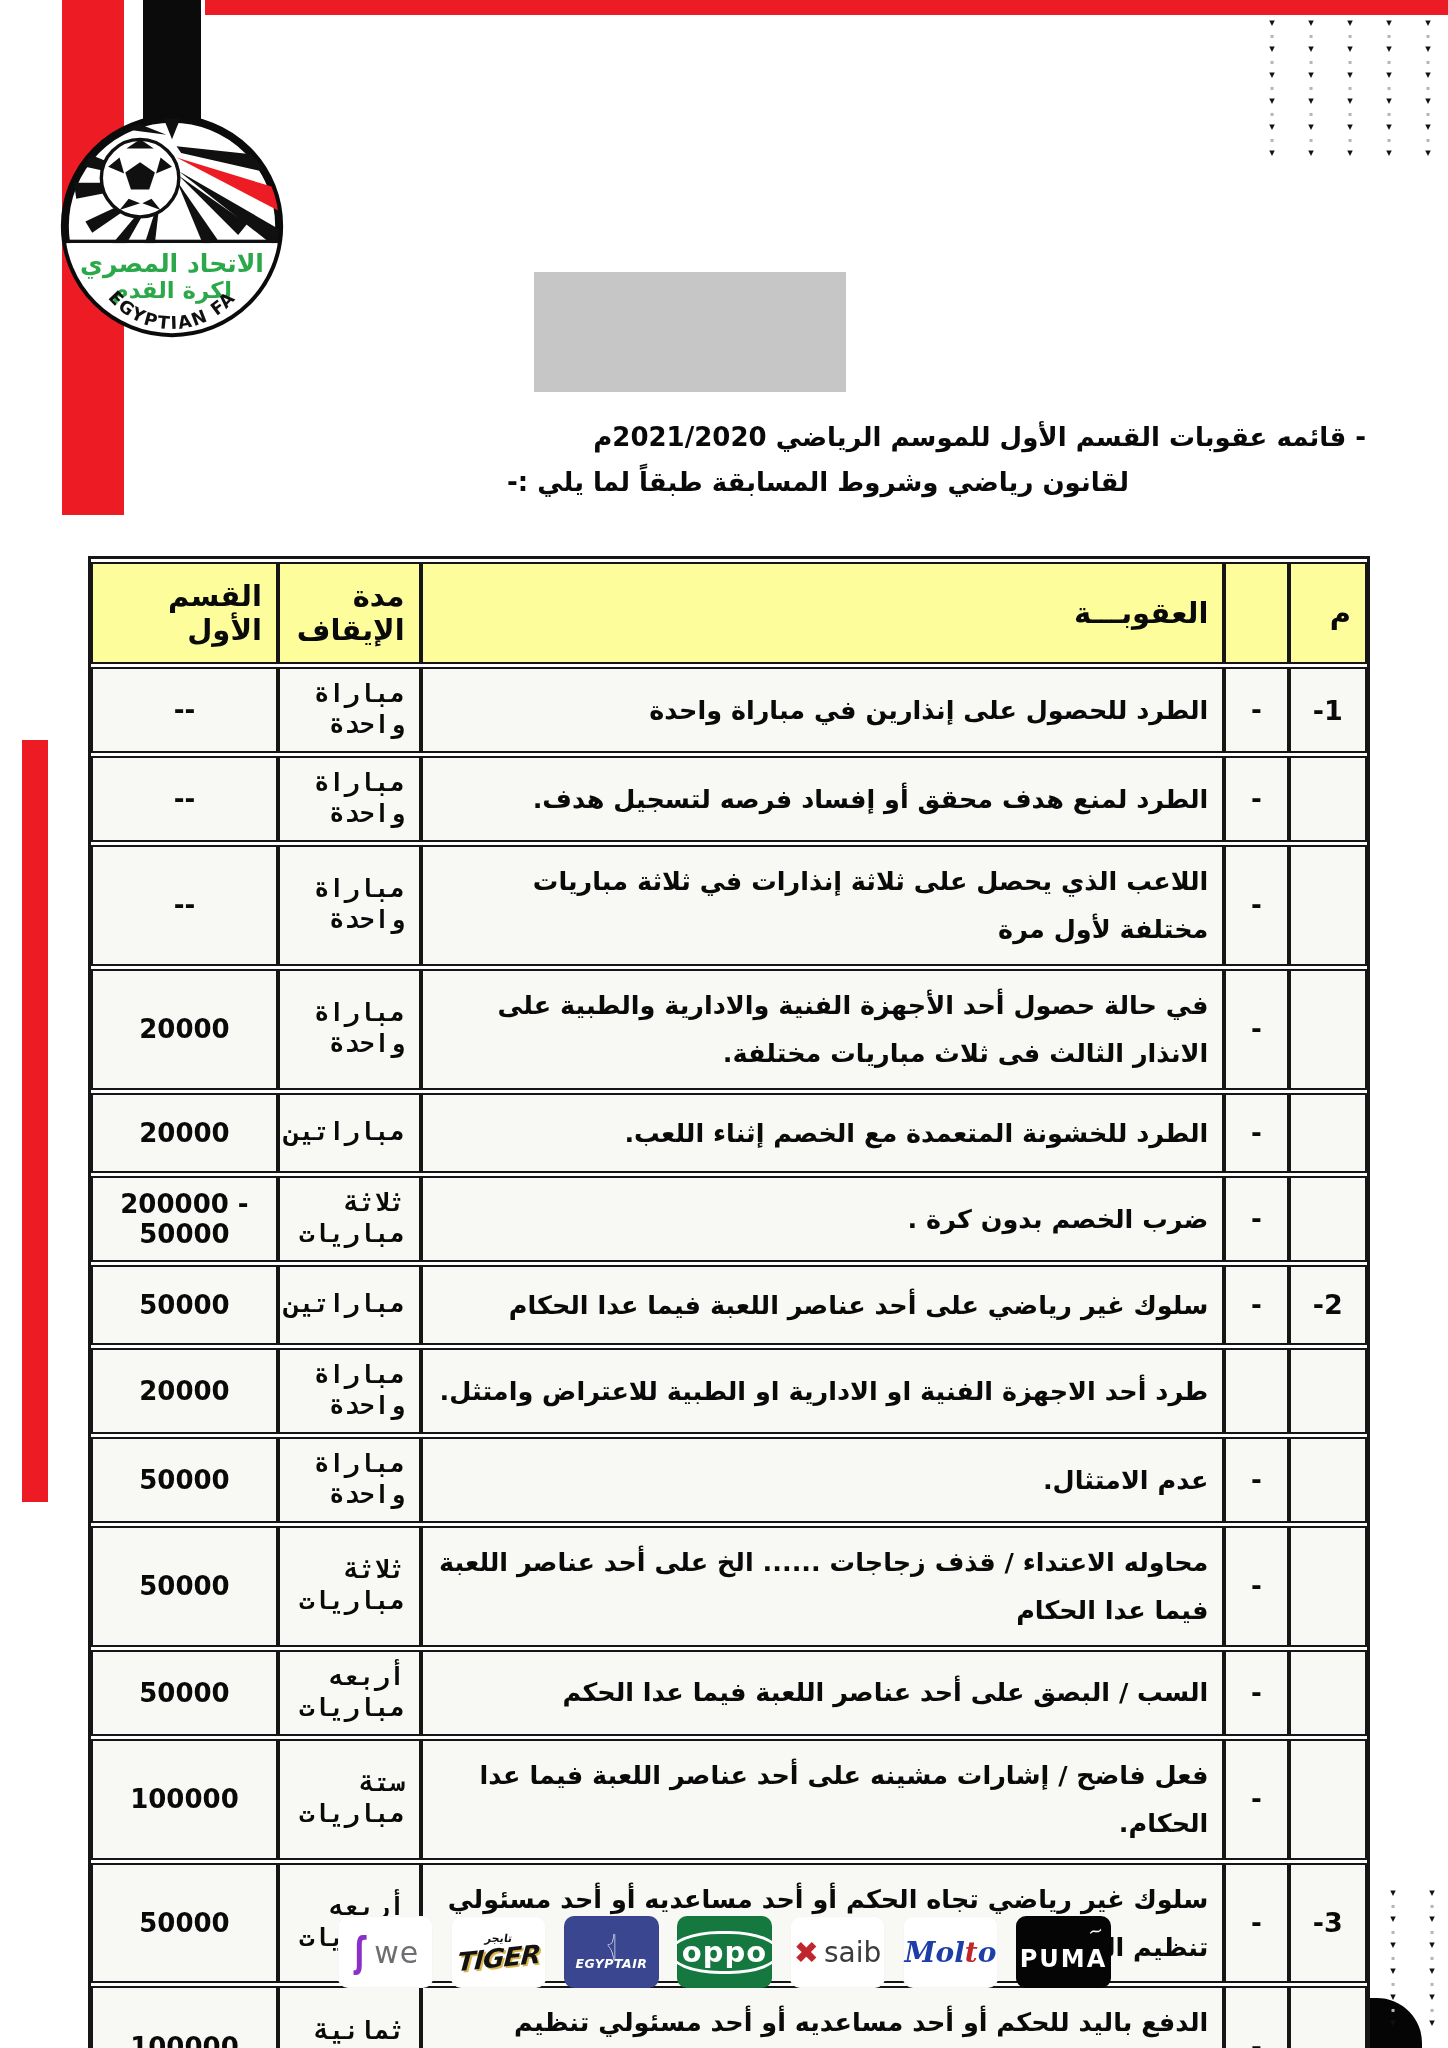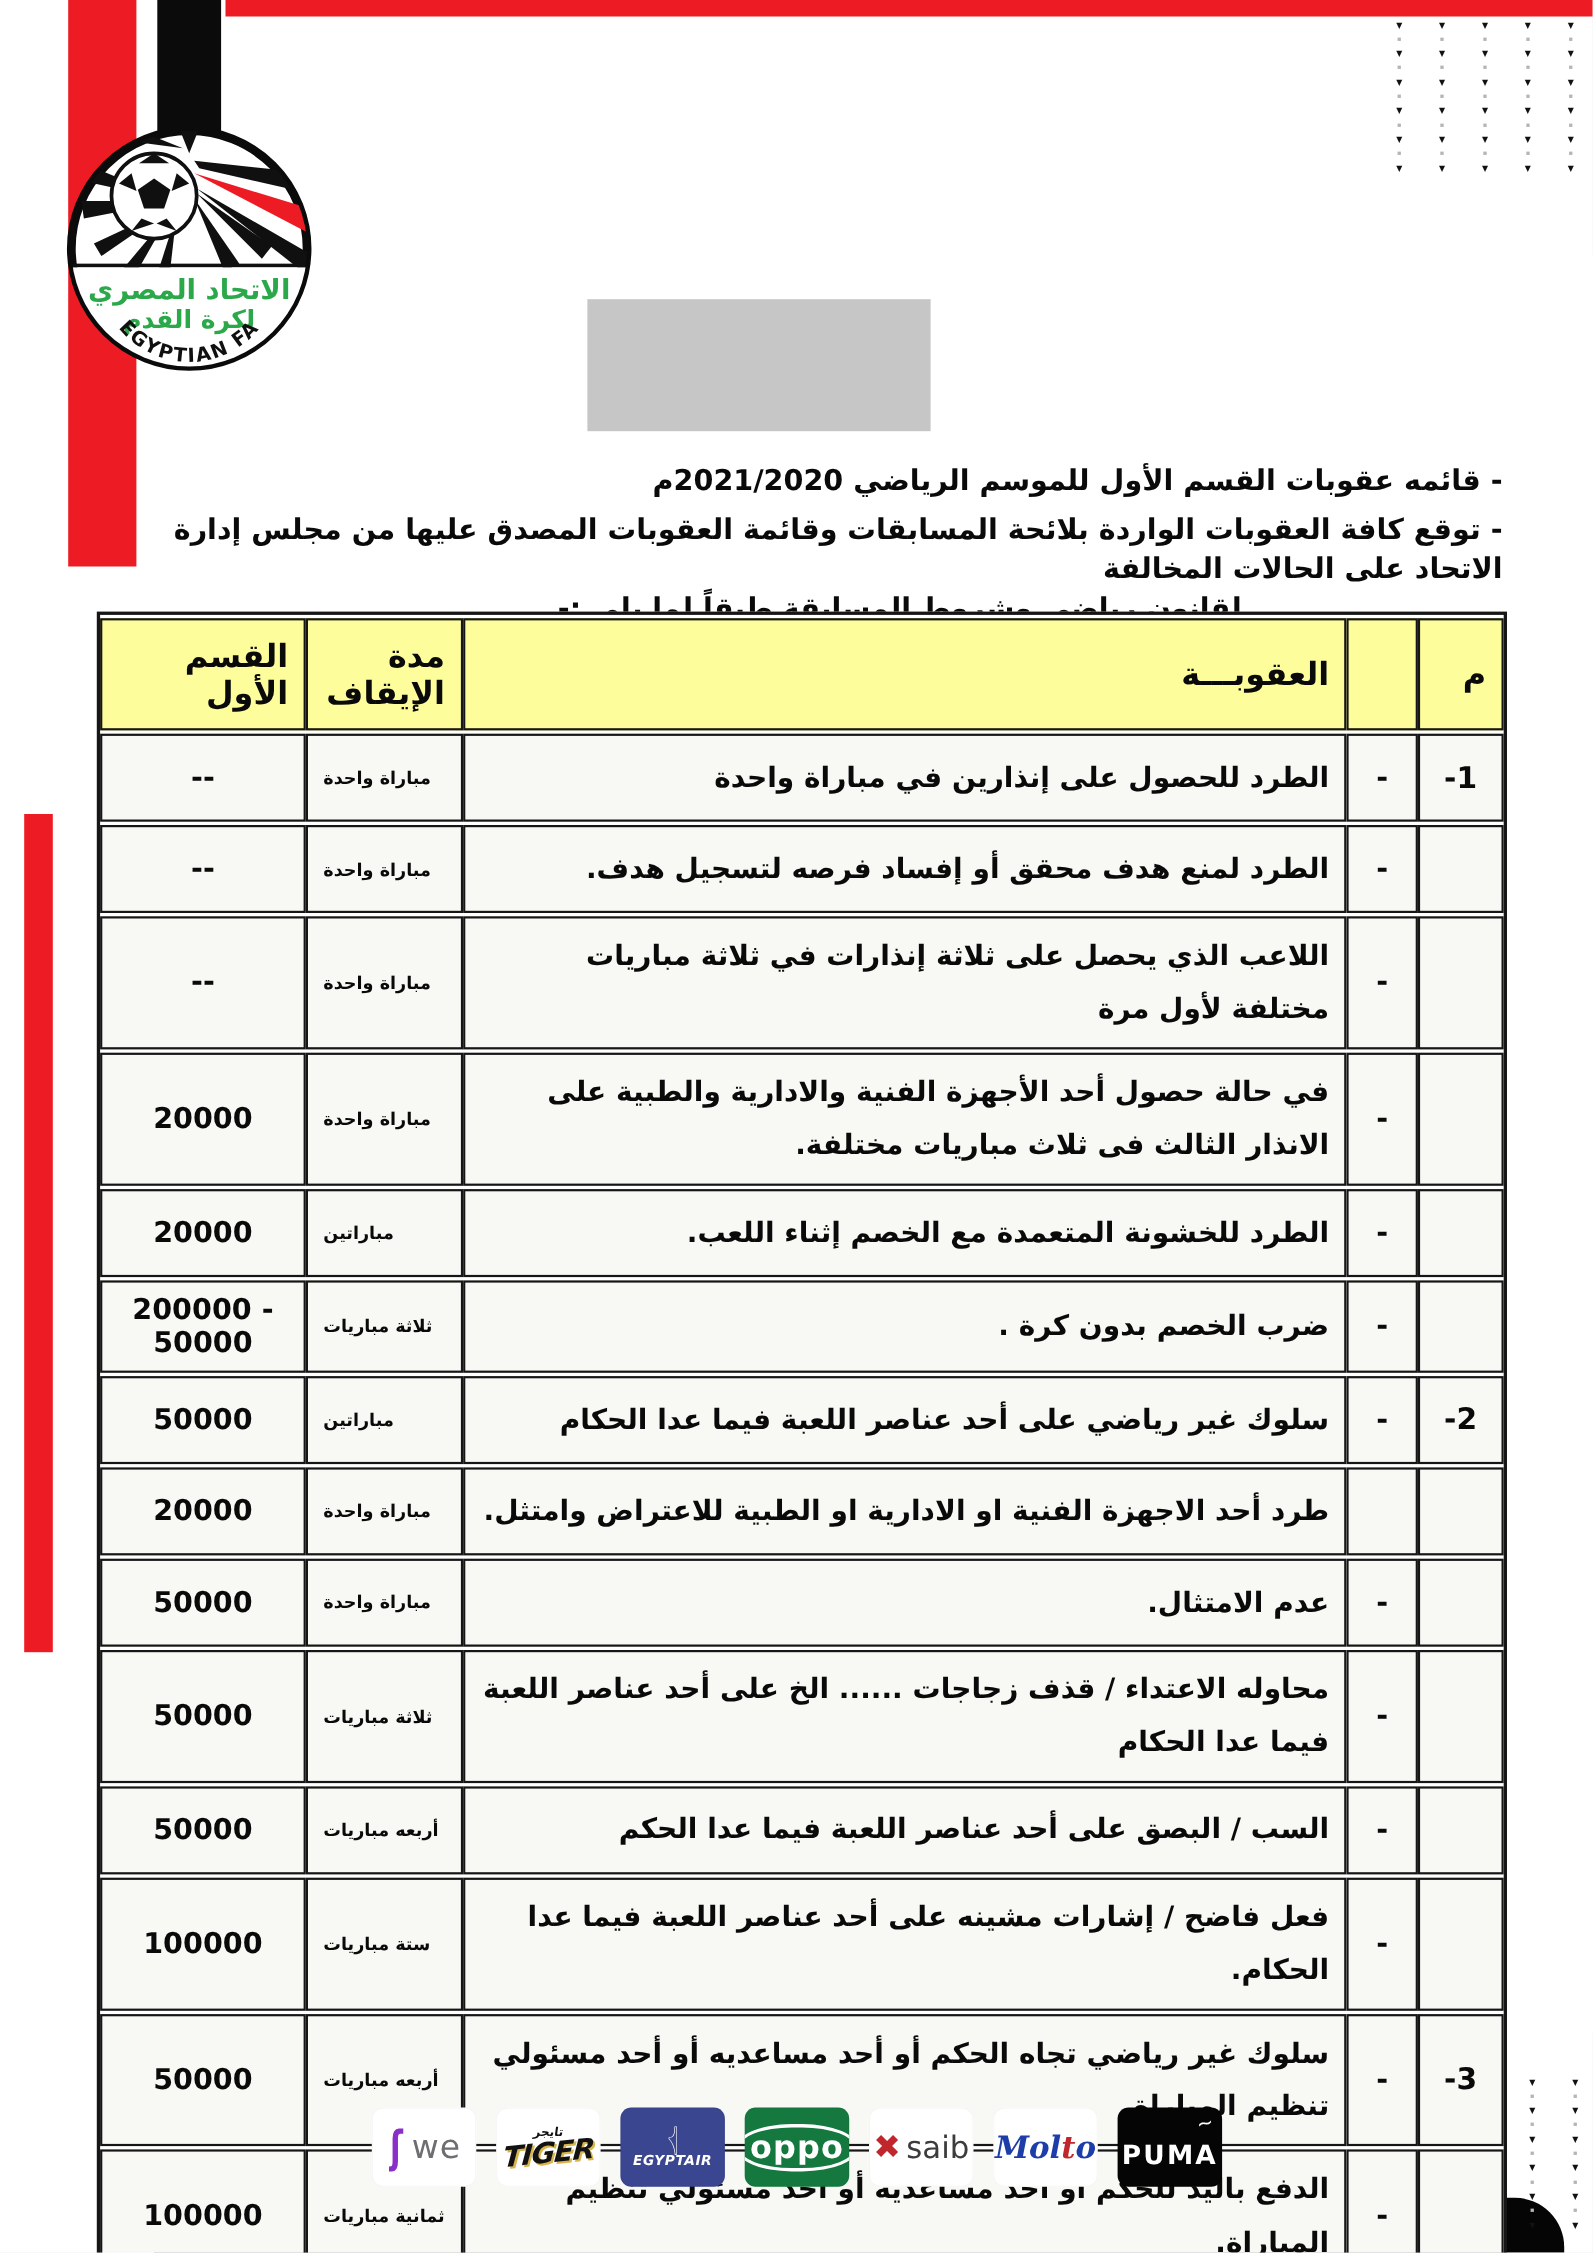--- a/index.html
+++ b/index.html
@@ -42,21 +42,21 @@
 
   
   .tbl-wrap{position:absolute;left:88px;top:556px;width:1276px;border:3px solid #161616;background:#ffffff;padding:0;}
   table.penalties{width:100%;border-collapse:separate;border-spacing:0 3px;direction:rtl;table-layout:fixed;}
   table.penalties th,table.penalties td{border:2px solid #161616;padding:10px 14px;vertical-align:middle;}
   table.penalties th{background:var(--yellow);font-size:29px;font-weight:bold;color:#0a0a0a;text-align:right;height:78px;}
   table.penalties td{background:rgba(246,246,243,0.82);font-weight:bold;color:#0a0a0a;}
   td.c-num{text-align:center;font-size:27px;direction:ltr;}
   td.c-dash{text-align:center;font-size:26px;}
   td.c-pen{text-align:right;font-size:25.5px;line-height:1.9;}
-  td.c-susp{text-align:left;font-size:16px;}
+  td.c-susp{text-align:right;font-size:25px;font-family:Liberation Mono, monospace;}
   td.c-fine{text-align:center;font-size:26px;direction:ltr;}
   col.w-num{width:78px;} col.w-dash{width:64px;} col.w-pen{width:800px;}
   col.w-susp{width:142px;} col.w-fine{width:186px;}
   tr.base td{height:56px;}
 
   
   .sponsors{position:absolute;left:338px;top:1916px;display:flex;gap:18px;align-items:center;}
   .tile{width:95px;height:72px;border-radius:10px;background:#fff;display:flex;flex-direction:column;
     align-items:center;justify-content:center;overflow:hidden;box-shadow:0 0 0 1px rgba(0,0,0,0.04) inset;}
   .tile-we{flex-direction:row;gap:6px;}
@@ -256,21 +256,20 @@
       <text font-size="15.5" font-weight="bold" fill="#101010" letter-spacing="1.5">
         <textPath href="#arcpath" startOffset="50%" text-anchor="middle">EGYPTIAN FA</textPath>
       </text>
     </svg>
   </div>
 
   <div class="title-shadow"></div>
 
   <div class="intro">
     <p>- قائمه عقوبات القسم الأول للموسم الرياضي 2021/2020م</p>
-    <p style="margin-bottom:2px;">- توقع كافة العقوبات الواردة بلائحة المسابقات وقائمة العقوبات المصدق عليها من مجلس إدارة الاتحاد على الحالات المخالفة</p>
     <p class="cont">لقانون رياضي وشروط المسابقة طبقاً لما يلي :-</p>
   </div>
 
   <div class="tbl-wrap">
     <table class="penalties">
       <colgroup>
         <col class="w-num">
           <col class="w-dash">
           <col class="w-pen">
           <col class="w-susp">

